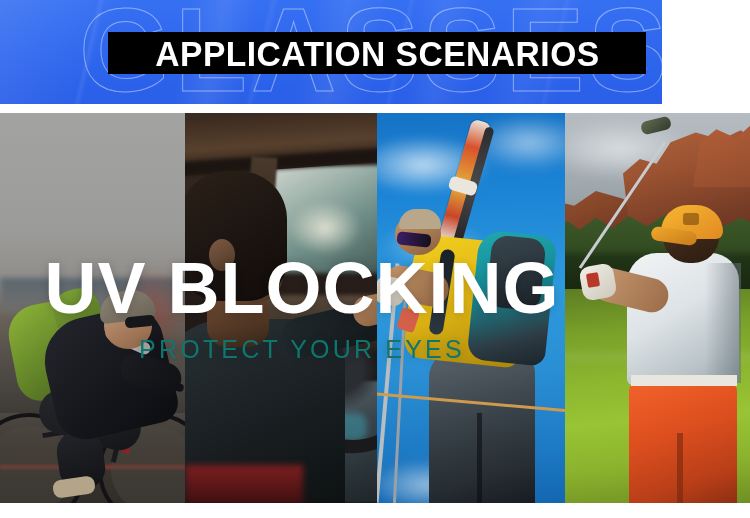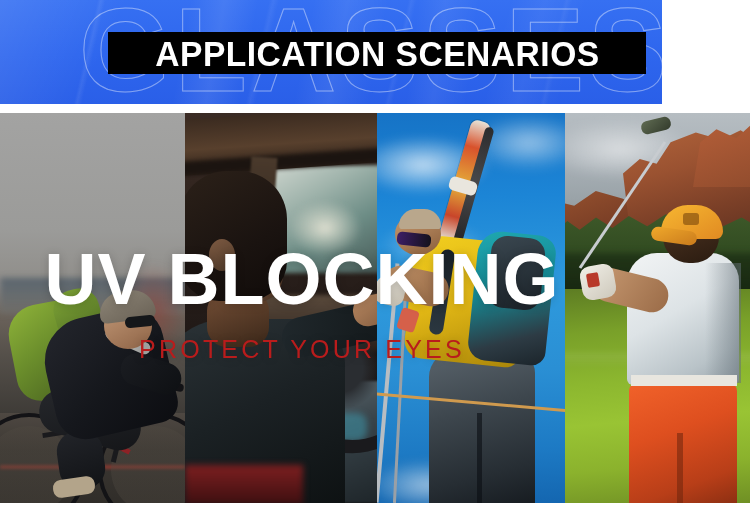--- a/index.html
+++ b/index.html
@@ -252,28 +252,28 @@
     font-size:72px;
     font-weight:bold;
     letter-spacing:1px;
     line-height:78px;
     white-space:nowrap;
     text-align:center;
     margin:0 0 4px 0;
     text-shadow:0 1px 10px rgba(0,0,0,.18);
   }
   .subline{
-    color:#b91c1c;
+    color:#0f766e;
     font-size:25px;
     font-weight:normal;
     letter-spacing:3.2px;
     line-height:30px;
     white-space:nowrap;
     text-align:center;
-    margin:12px;
+    margin:3px;
     text-shadow:0 1px 8px rgba(0,0,0,.22);
   }
   .footer-space{position:absolute;left:0;top:503px;width:750px;height:15px;background:#ffffff;}
   .gap-space{position:absolute;left:0;top:104px;width:750px;height:9px;background:#ffffff;}
 </style>
 </head>
 <body>
 
 <div class="page">
 

